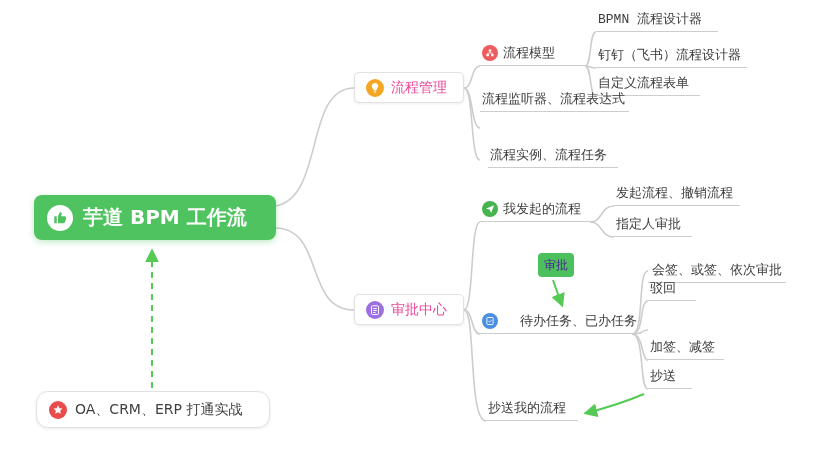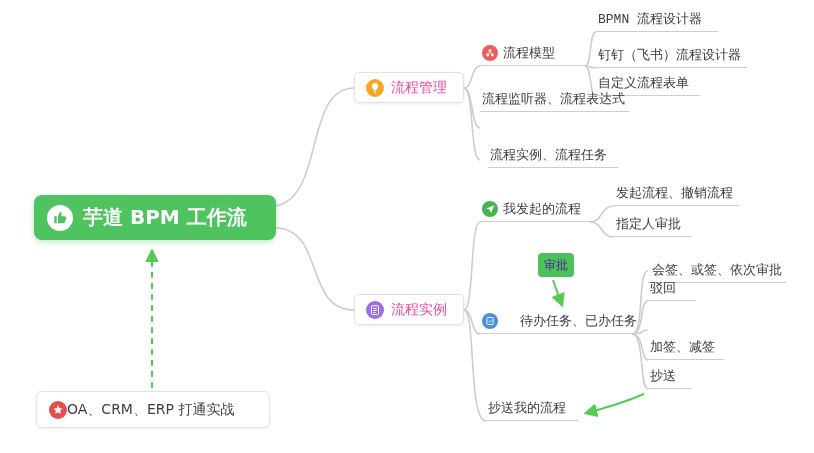--- a/index.html
+++ b/index.html
@@ -68,24 +68,24 @@
     background:#4cc05c; color:#4c1d95;
     font-size:12px; line-height:1;
     padding:6px 6px;
     border-radius:4px;
     white-space:nowrap;
   }
 
   .practice {
     position:absolute; left:36px; top:391px;
     height:37px; min-width:234px;
-    display:flex; align-items:center; 
+    display:flex; align-items:center; gap:8px;
     background:#ffffff;
     border:1px solid #e2e2e2;
-    border-radius:6px;
+    border-radius:12px;
     padding:12px 12px;
     box-shadow:0 1px 3px rgba(0,0,0,.08);
     font-size:14px; color:#3f3f3f;
     white-space:nowrap;
   }
 </style>
 </head>
 <body>
 
 <div class="canvas">
@@ -145,21 +145,21 @@
 
   <div class="node-box" style="left:354px;top:294px;min-width:110px;">
     <span class="icon-circle ic-18" style="background:#9d6fe0;">
       <svg width="12" height="12" viewBox="0 0 24 24" fill="none" stroke="#fff" stroke-width="2">
         <rect x="5" y="3.5" width="14" height="17.5" rx="2"></rect>
         <line x1="8.5" y1="9" x2="15.5" y2="9"></line>
         <line x1="8.5" y1="13" x2="15.5" y2="13"></line>
         <line x1="8.5" y1="17" x2="13" y2="17"></line>
       </svg>
     </span>
-    <span>流程实例</span>
+    <span>审批中心</span>
   </div>
 
   <div class="leaf" style="left:480px;top:42px;min-width:105px;">
     <span class="icon-circle ic-16" style="background:#ee5d5d;">
       <svg width="10" height="10" viewBox="0 0 24 24">
         <circle cx="12" cy="6" r="3.2" fill="#fff"></circle>
         <path d="M12 9v3 M6.5 12h11 M6.5 12v2 M17.5 12v2" stroke="#fff" stroke-width="1.6" fill="none"></path>
         <rect x="3.5" y="14" width="6" height="5.5" rx="1" fill="#fff"></rect>
         <rect x="14.5" y="14" width="6" height="5.5" rx="1" fill="#fff"></rect>
       </svg>

